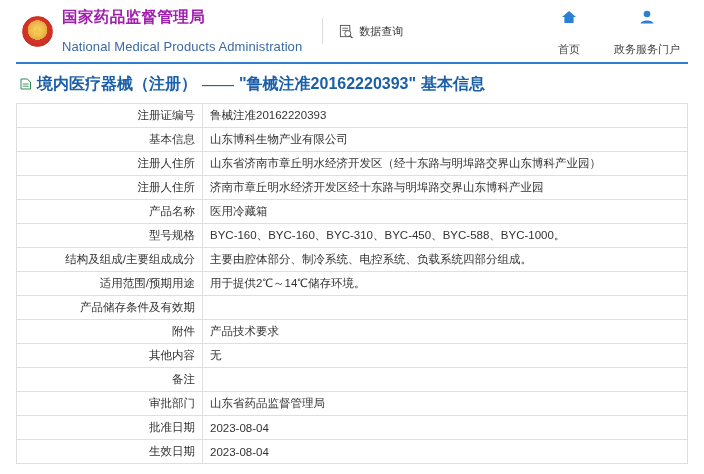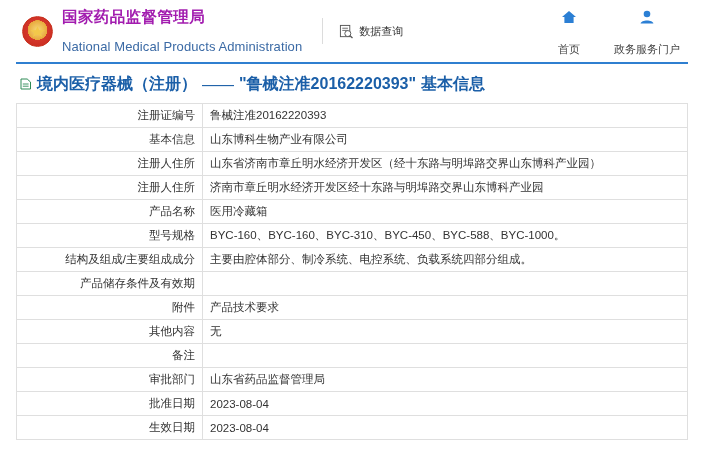--- a/index.html
+++ b/index.html
@@ -231,20 +231,24 @@
         </tr>
         <tr>
           <td class="k">型号规格</td>
           <td class="v">BYC-160、BYC-160、BYC-310、BYC-450、BYC-588、BYC-1000。</td>
         </tr>
         <tr>
           <td class="k">结构及组成/主要组成成分</td>
           <td class="v">主要由腔体部分、制冷系统、电控系统、负载系统四部分组成。</td>
         </tr>
         <tr>
+          <td class="k">适用范围/预期用途</td>
+          <td class="v">用于提供2℃～14℃储存环境。</td>
+        </tr>
+        <tr>
           <td class="k">产品储存条件及有效期</td>
           <td class="v"></td>
         </tr>
         <tr>
           <td class="k">附件</td>
           <td class="v">产品技术要求</td>
         </tr>
         <tr>
           <td class="k">其他内容</td>
           <td class="v">无</td>

